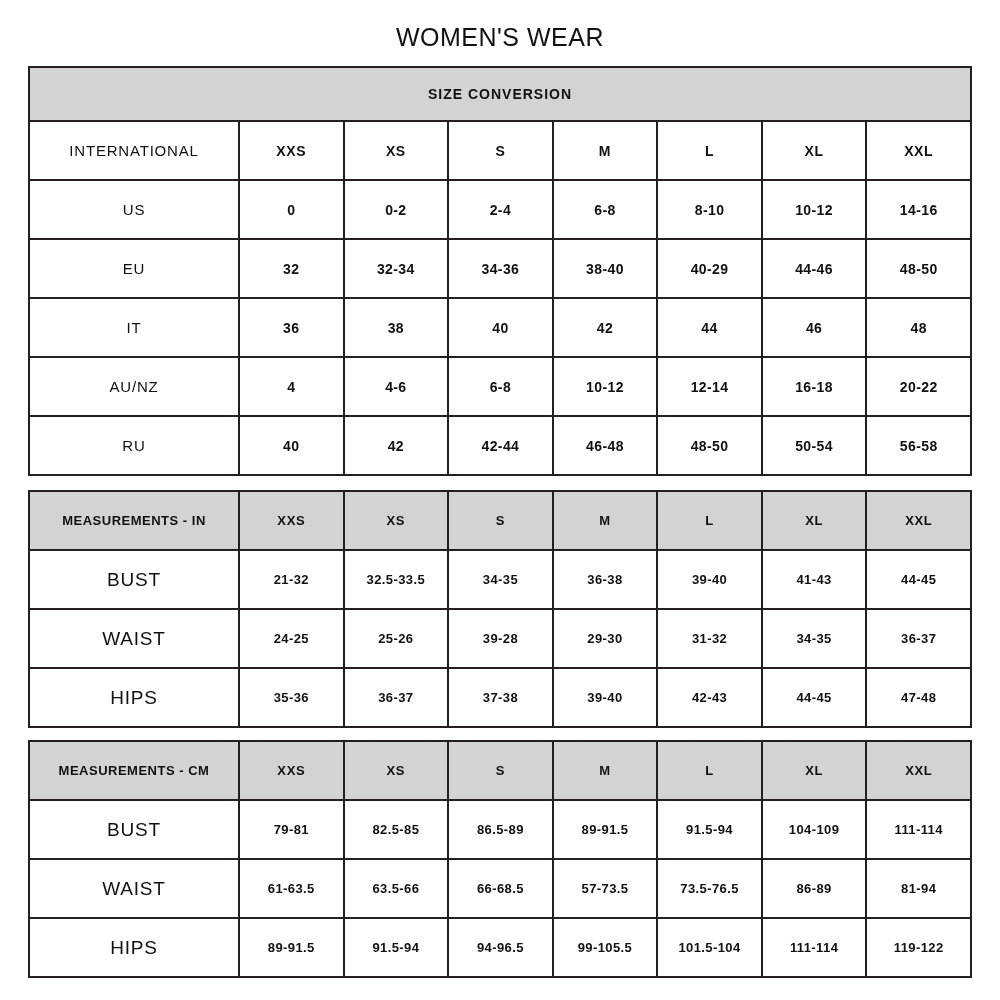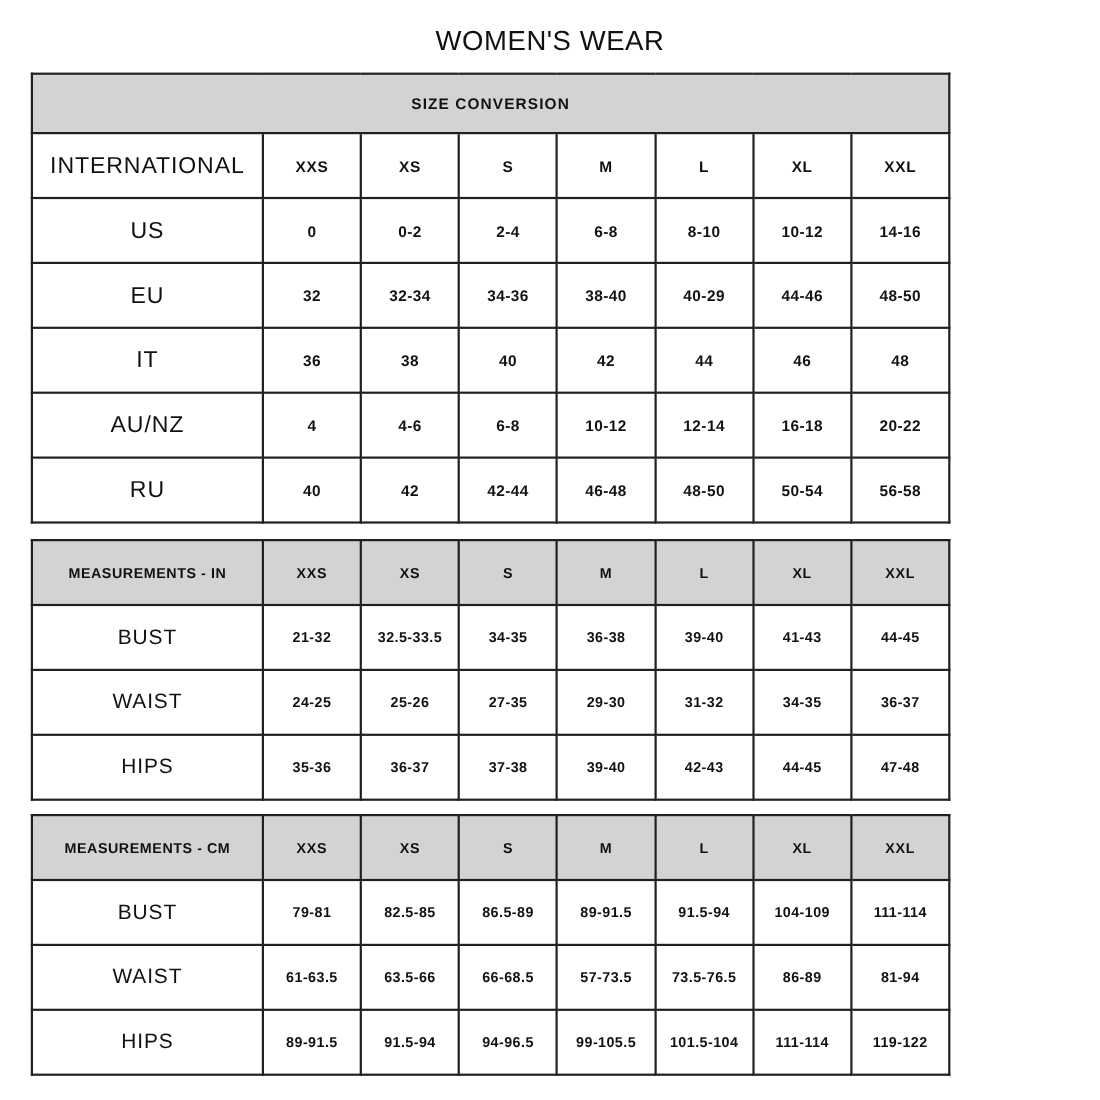--- a/index.html
+++ b/index.html
@@ -24,21 +24,21 @@
   .page-title {
     text-align: center;
     font-size: 25px;
     font-weight: 400;
     letter-spacing: 0.5px;
     padding: 23px 0 14px 0;
     color: #111;
   }
   table {
     border-collapse: collapse;
-    width: 836px;
+    width: 944px;
     table-layout: fixed;
     margin: 0 0 12px 0;
     padding-left: 32px;
   }
   table.conversion {
     margin-bottom: 14px;
   }
   td, th {
     border: 2px solid #231f20;
     text-align: center;
@@ -81,21 +81,21 @@
     height: 57px;
     font-size: 13px;
   }
   .meas .rowhead {
     font-size: 19px;
     font-weight: 400;
     letter-spacing: 0.8px;
   }
   .conversion .rowhead {
     font-weight: 400;
-    font-size: 21px;
+    font-size: 15px;
     letter-spacing: 0.8px;
   }
   .conversion .colhead {
     font-weight: 700;
     font-size: 14px;
   }
   .conversion td.val {
     font-weight: 700;
     font-size: 14px;
   }
@@ -219,21 +219,21 @@
         <td class="val">34-35</td>
         <td class="val">36-38</td>
         <td class="val">39-40</td>
         <td class="val">41-43</td>
         <td class="val">44-45</td>
       </tr>
       <tr>
         <td class="rowhead">WAIST</td>
         <td class="val">24-25</td>
         <td class="val">25-26</td>
-        <td class="val">27-35</td>
+        <td class="val">39-28</td>
         <td class="val">29-30</td>
         <td class="val">31-32</td>
         <td class="val">34-35</td>
         <td class="val">36-37</td>
       </tr>
       <tr>
         <td class="rowhead">HIPS</td>
         <td class="val">35-36</td>
         <td class="val">36-37</td>
         <td class="val">37-38</td>

